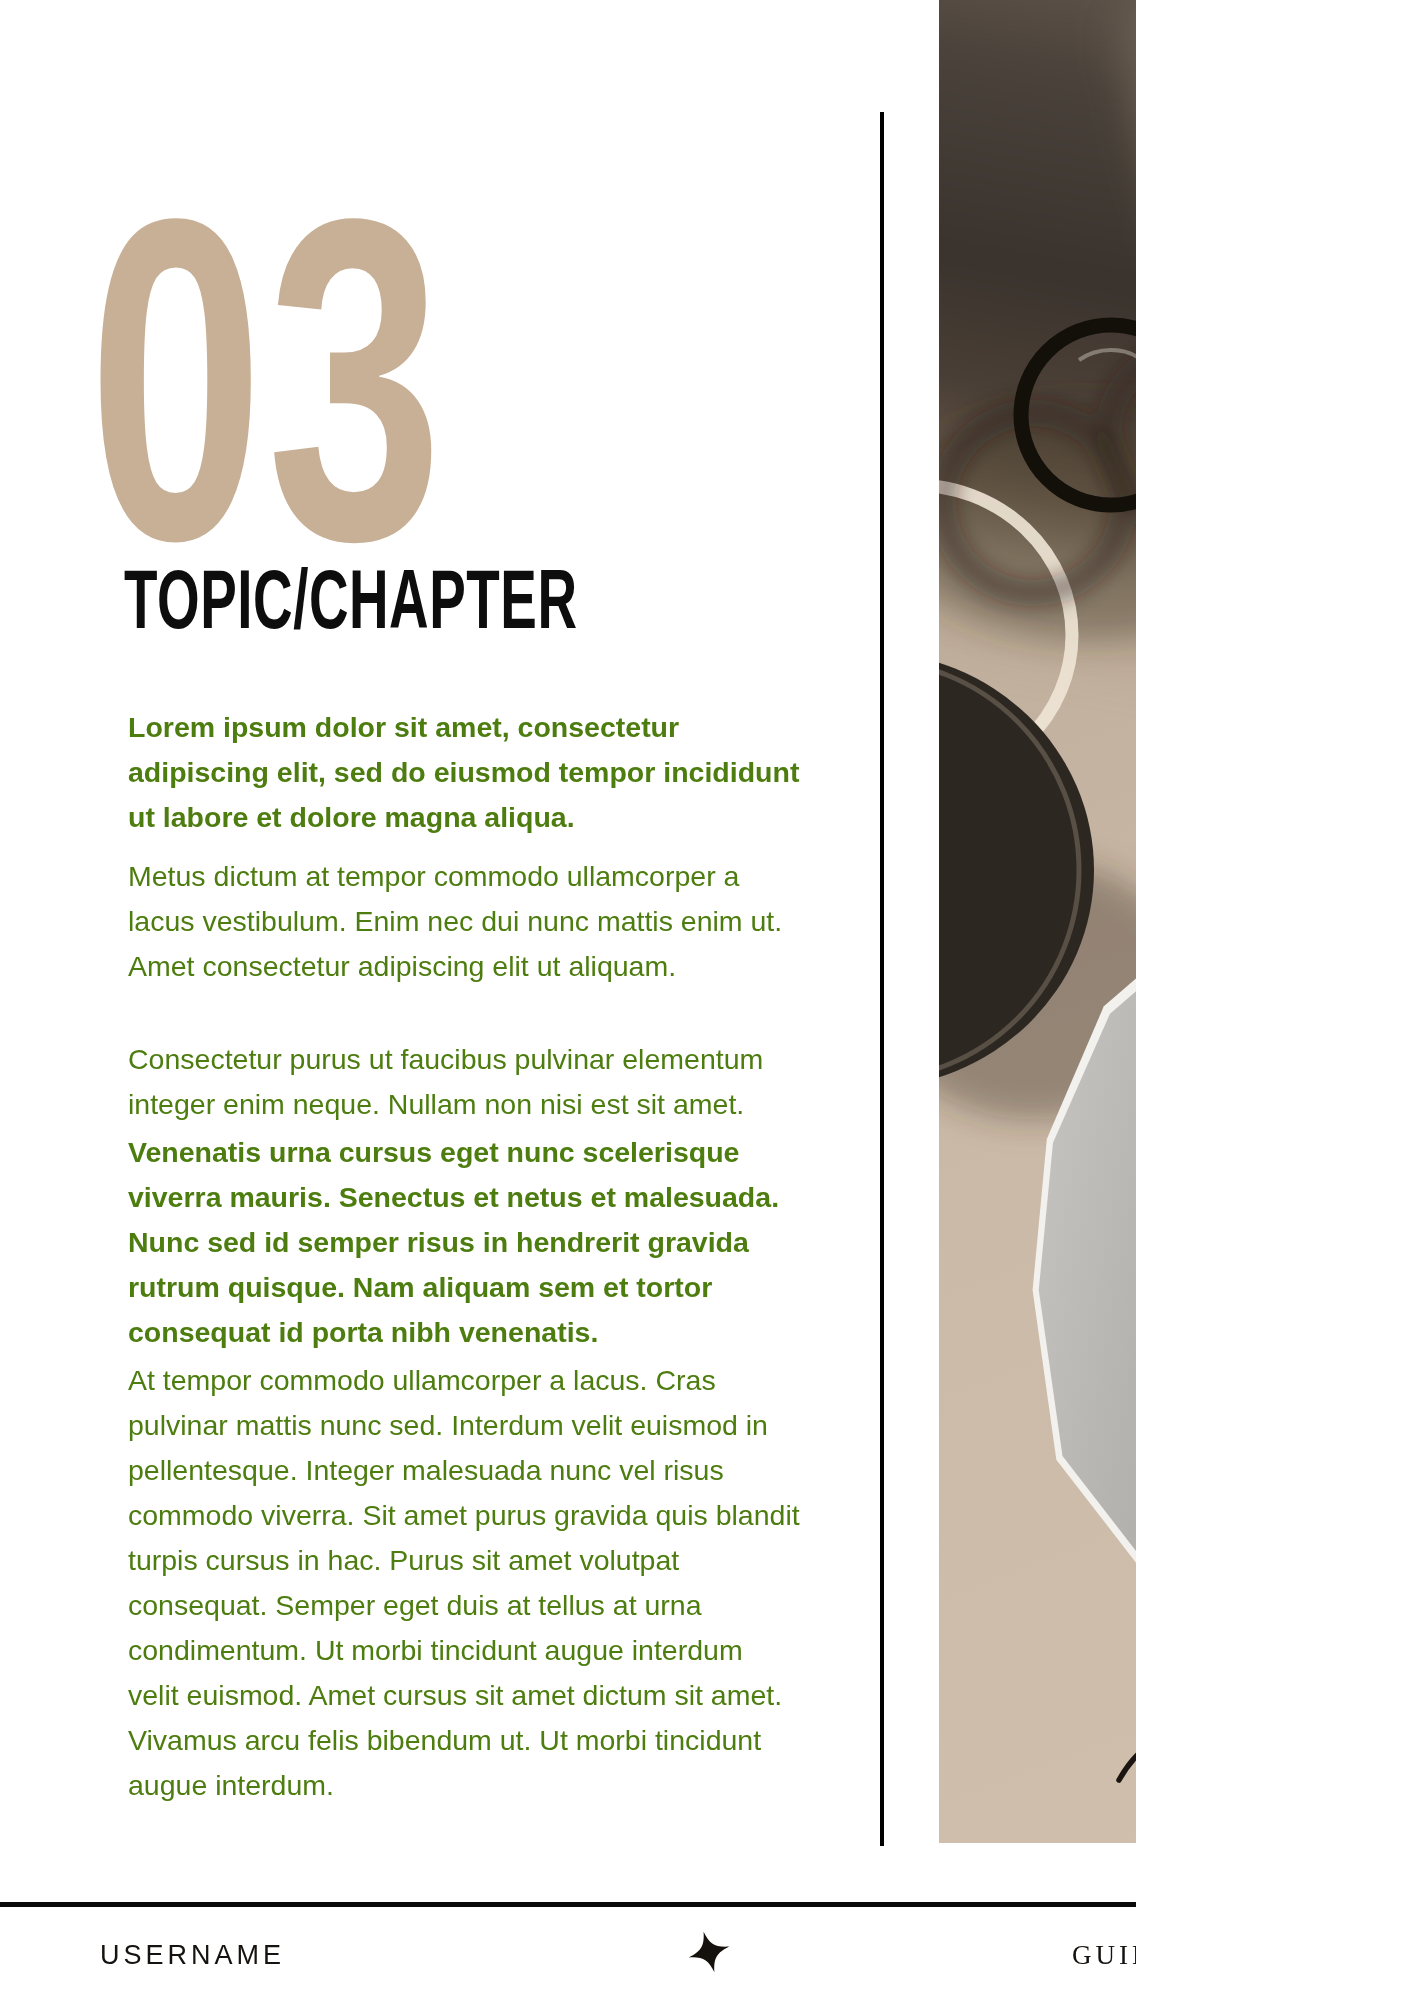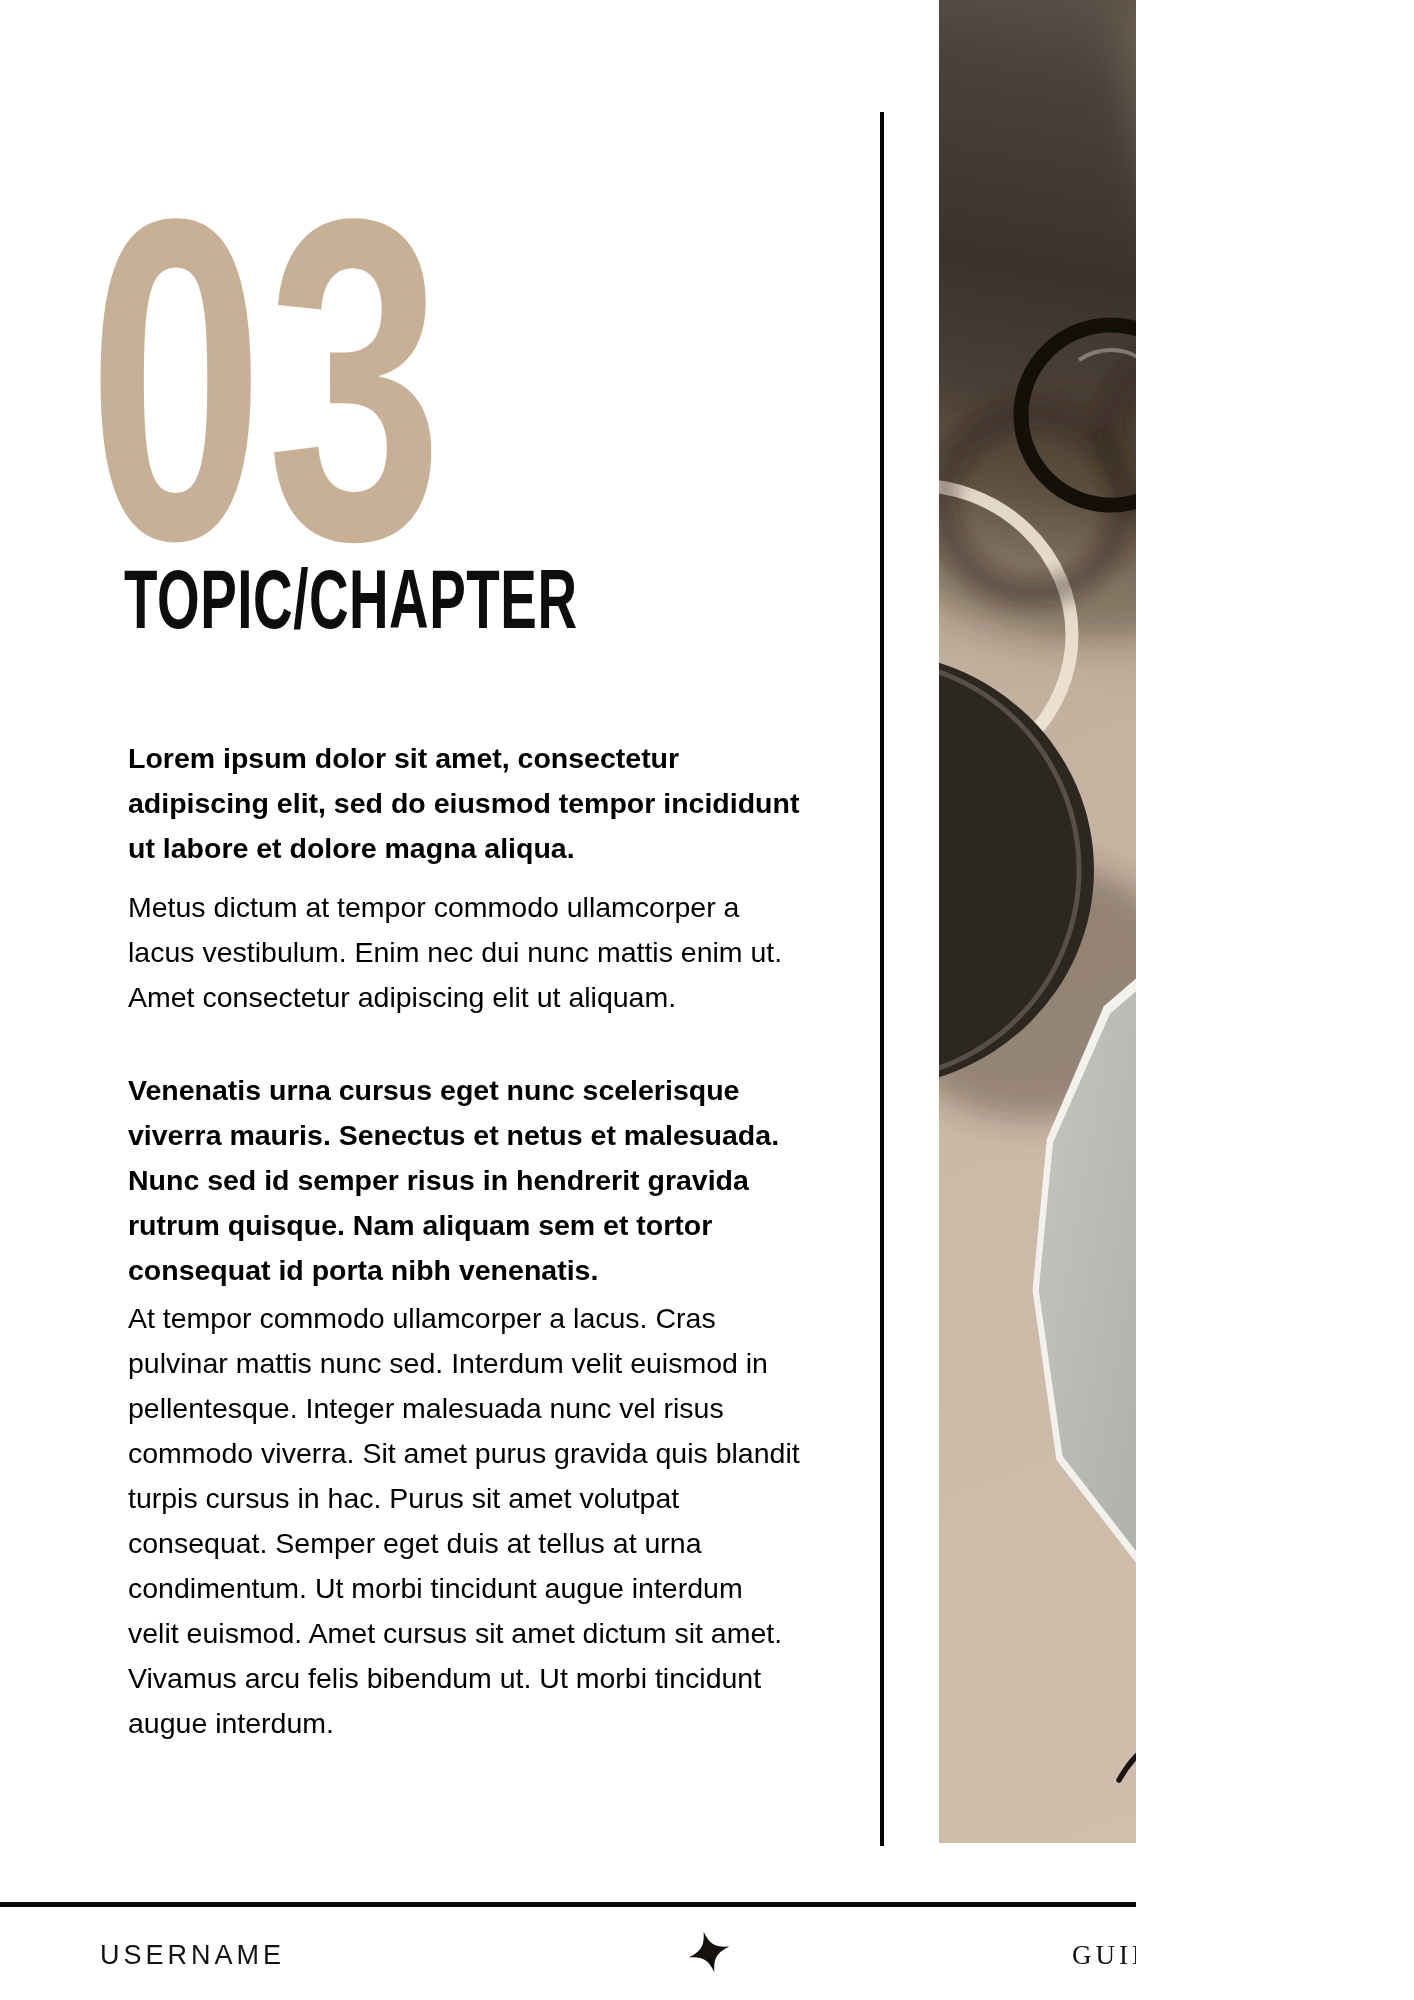--- a/index.html
+++ b/index.html
@@ -18,22 +18,22 @@
     display:inline-block; transform:scaleX(0.69); transform-origin:left top;
     white-space:nowrap;
   }
   .chapter-title-wrap { position:absolute; left:124px; top:558px; }
   .chapter-title {
     display:inline-block; font-size:83px; font-weight:700; line-height:1;
     color:#0d0d0d; letter-spacing:0.01em;
     transform:scaleX(0.66); transform-origin:left top; white-space:nowrap;
   }
   .body-text {
-    position:absolute; left:128px; top:736px; width:672px;
-    font-size:28.5px; line-height:45px; color:#000000;
+    position:absolute; left:128px; top:705px; width:672px;
+    font-size:28.5px; line-height:45px; color:#4d7c0f;
   }
   .body-text p { margin:0 0 14px 0; }
   .body-text p.bold { font-weight:700; }
   .body-text p.gap-large { margin-bottom:48px; }
   .body-text p.gap-small { margin-bottom:3px; }
 
   
   .divider {
     position:absolute; left:880px; top:112px; width:4px; height:1734px;
     background:#000;
@@ -103,20 +103,21 @@
 
 <div class="page">
 
   <div class="chapter-number">03</div>
 
   <h1 class="chapter-title-wrap"><span class="chapter-title">TOPIC/CHAPTER</span></h1>
 
   <div class="body-text">
     <p class="bold">Lorem ipsum dolor sit amet, consectetur adipiscing elit, sed do eiusmod tempor incididunt ut labore et dolore magna aliqua.</p>
     <p class="gap-large">Metus dictum at tempor commodo ullamcorper a lacus vestibulum. Enim nec dui nunc mattis enim ut. Amet consectetur adipiscing elit ut aliquam.</p>
+    <p class="gap-small">Consectetur purus ut faucibus pulvinar elementum integer enim neque. Nullam non nisi est sit amet.</p>
     <p class="bold gap-small">Venenatis urna cursus eget nunc scelerisque viverra mauris. Senectus et netus et malesuada. Nunc sed id semper risus in hendrerit gravida rutrum quisque. Nam aliquam sem et tortor consequat id porta nibh venenatis.</p>
     <p>At tempor commodo ullamcorper a lacus. Cras pulvinar mattis nunc sed. Interdum velit euismod in pellentesque. Integer malesuada nunc vel risus commodo viverra. Sit amet purus gravida quis blandit turpis cursus in hac. Purus sit amet volutpat consequat. Semper eget duis at tellus at urna condimentum. Ut morbi tincidunt augue interdum velit euismod. Amet cursus sit amet dictum sit amet. Vivamus arcu felis bibendum ut. Ut morbi tincidunt augue interdum.</p>
   </div>
 
   <div class="divider"></div>
 
   <figure class="photo">
     <div class="photo-top"></div>
     <div class="photo-sun"></div>
 

